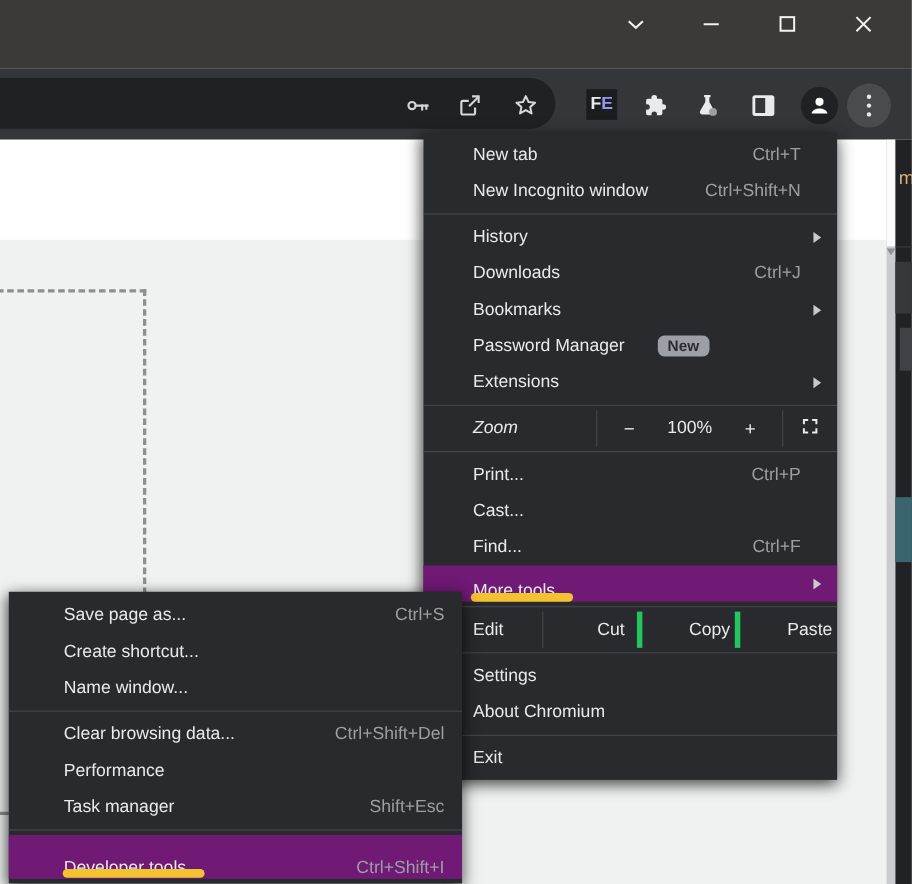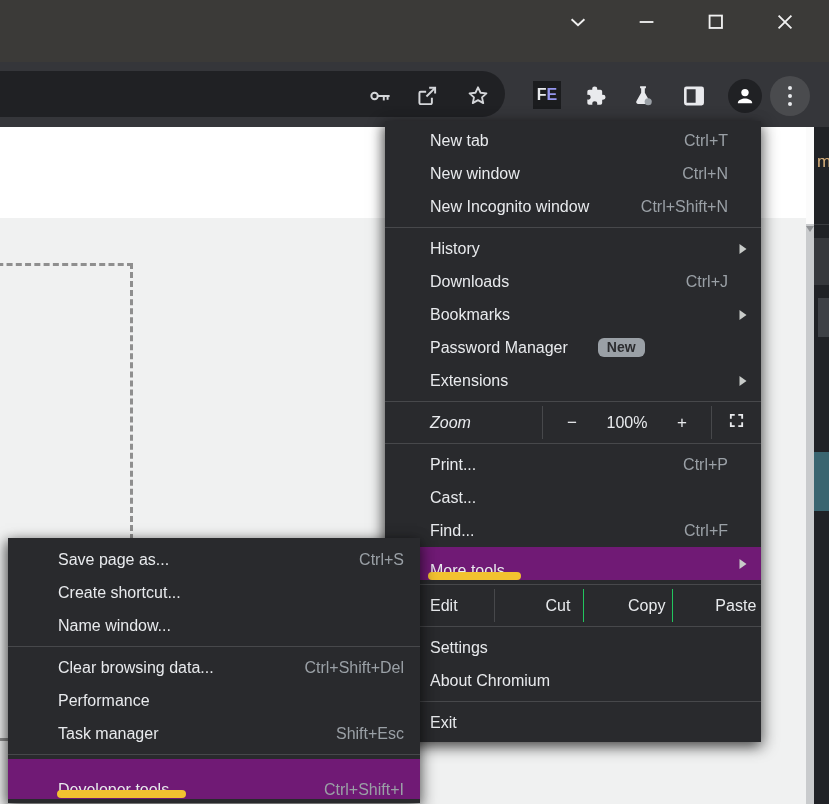--- a/index.html
+++ b/index.html
@@ -73,21 +73,21 @@
   .zoom-mid{width:169px;box-sizing:border-box;display:flex;align-items:center;
             justify-content:space-between;padding:0 24px;border-right:1px solid #47484b;}
   .zoom-sign{font-size:17px;color:#e8eaed;cursor:default;}
   .zoom-right{flex:1;display:flex;align-items:center;justify-content:center;}
 
   
   .edit-row{height:33px;display:flex;align-items:stretch;color:#e8eaed;font-size:16px;gap:38px;}
   .edit-label{width:158px;box-sizing:border-box;display:flex;align-items:center;
               padding-left:45px;border-right:1px solid #47484b;}
   .edit-btn{width:88px;box-sizing:border-box;display:flex;align-items:center;
-            justify-content:center;border-right:1px solid #22c55e;cursor:default;}
+            justify-content:center;border-right:5px solid #22c55e;cursor:default;}
   .edit-btn:last-child{border-right:none;}
 </style>
 </head>
 <body>
 
 <div class="screen">
 
   <div class="titlebar">
     <div class="winbtn" style="left:558px;">
       <span>
@@ -197,25 +197,20 @@
     <div class="sp-block1"></div>
     <div class="sp-block2"></div>
     <div class="sp-teal"></div>
   </div>
 
   <div class="menu" id="main-menu">
       <div class="menu-item">
         <span class="label">New tab</span>
         <span class="spacer"></span>
         <span class="shortcut">Ctrl+T</span>
-      </div>
-      <div class="menu-item">
-        <span class="label">New window</span>
-        <span class="spacer"></span>
-        <span class="shortcut">Ctrl+N</span>
       </div>
       <div class="menu-item">
         <span class="label">New Incognito window</span>
         <span class="spacer"></span>
         <span class="shortcut">Ctrl+Shift+N</span>
       </div>
       <div class="sep"></div>
       <div class="menu-item">
         <span class="label">History</span>
         <span class="spacer"></span>

